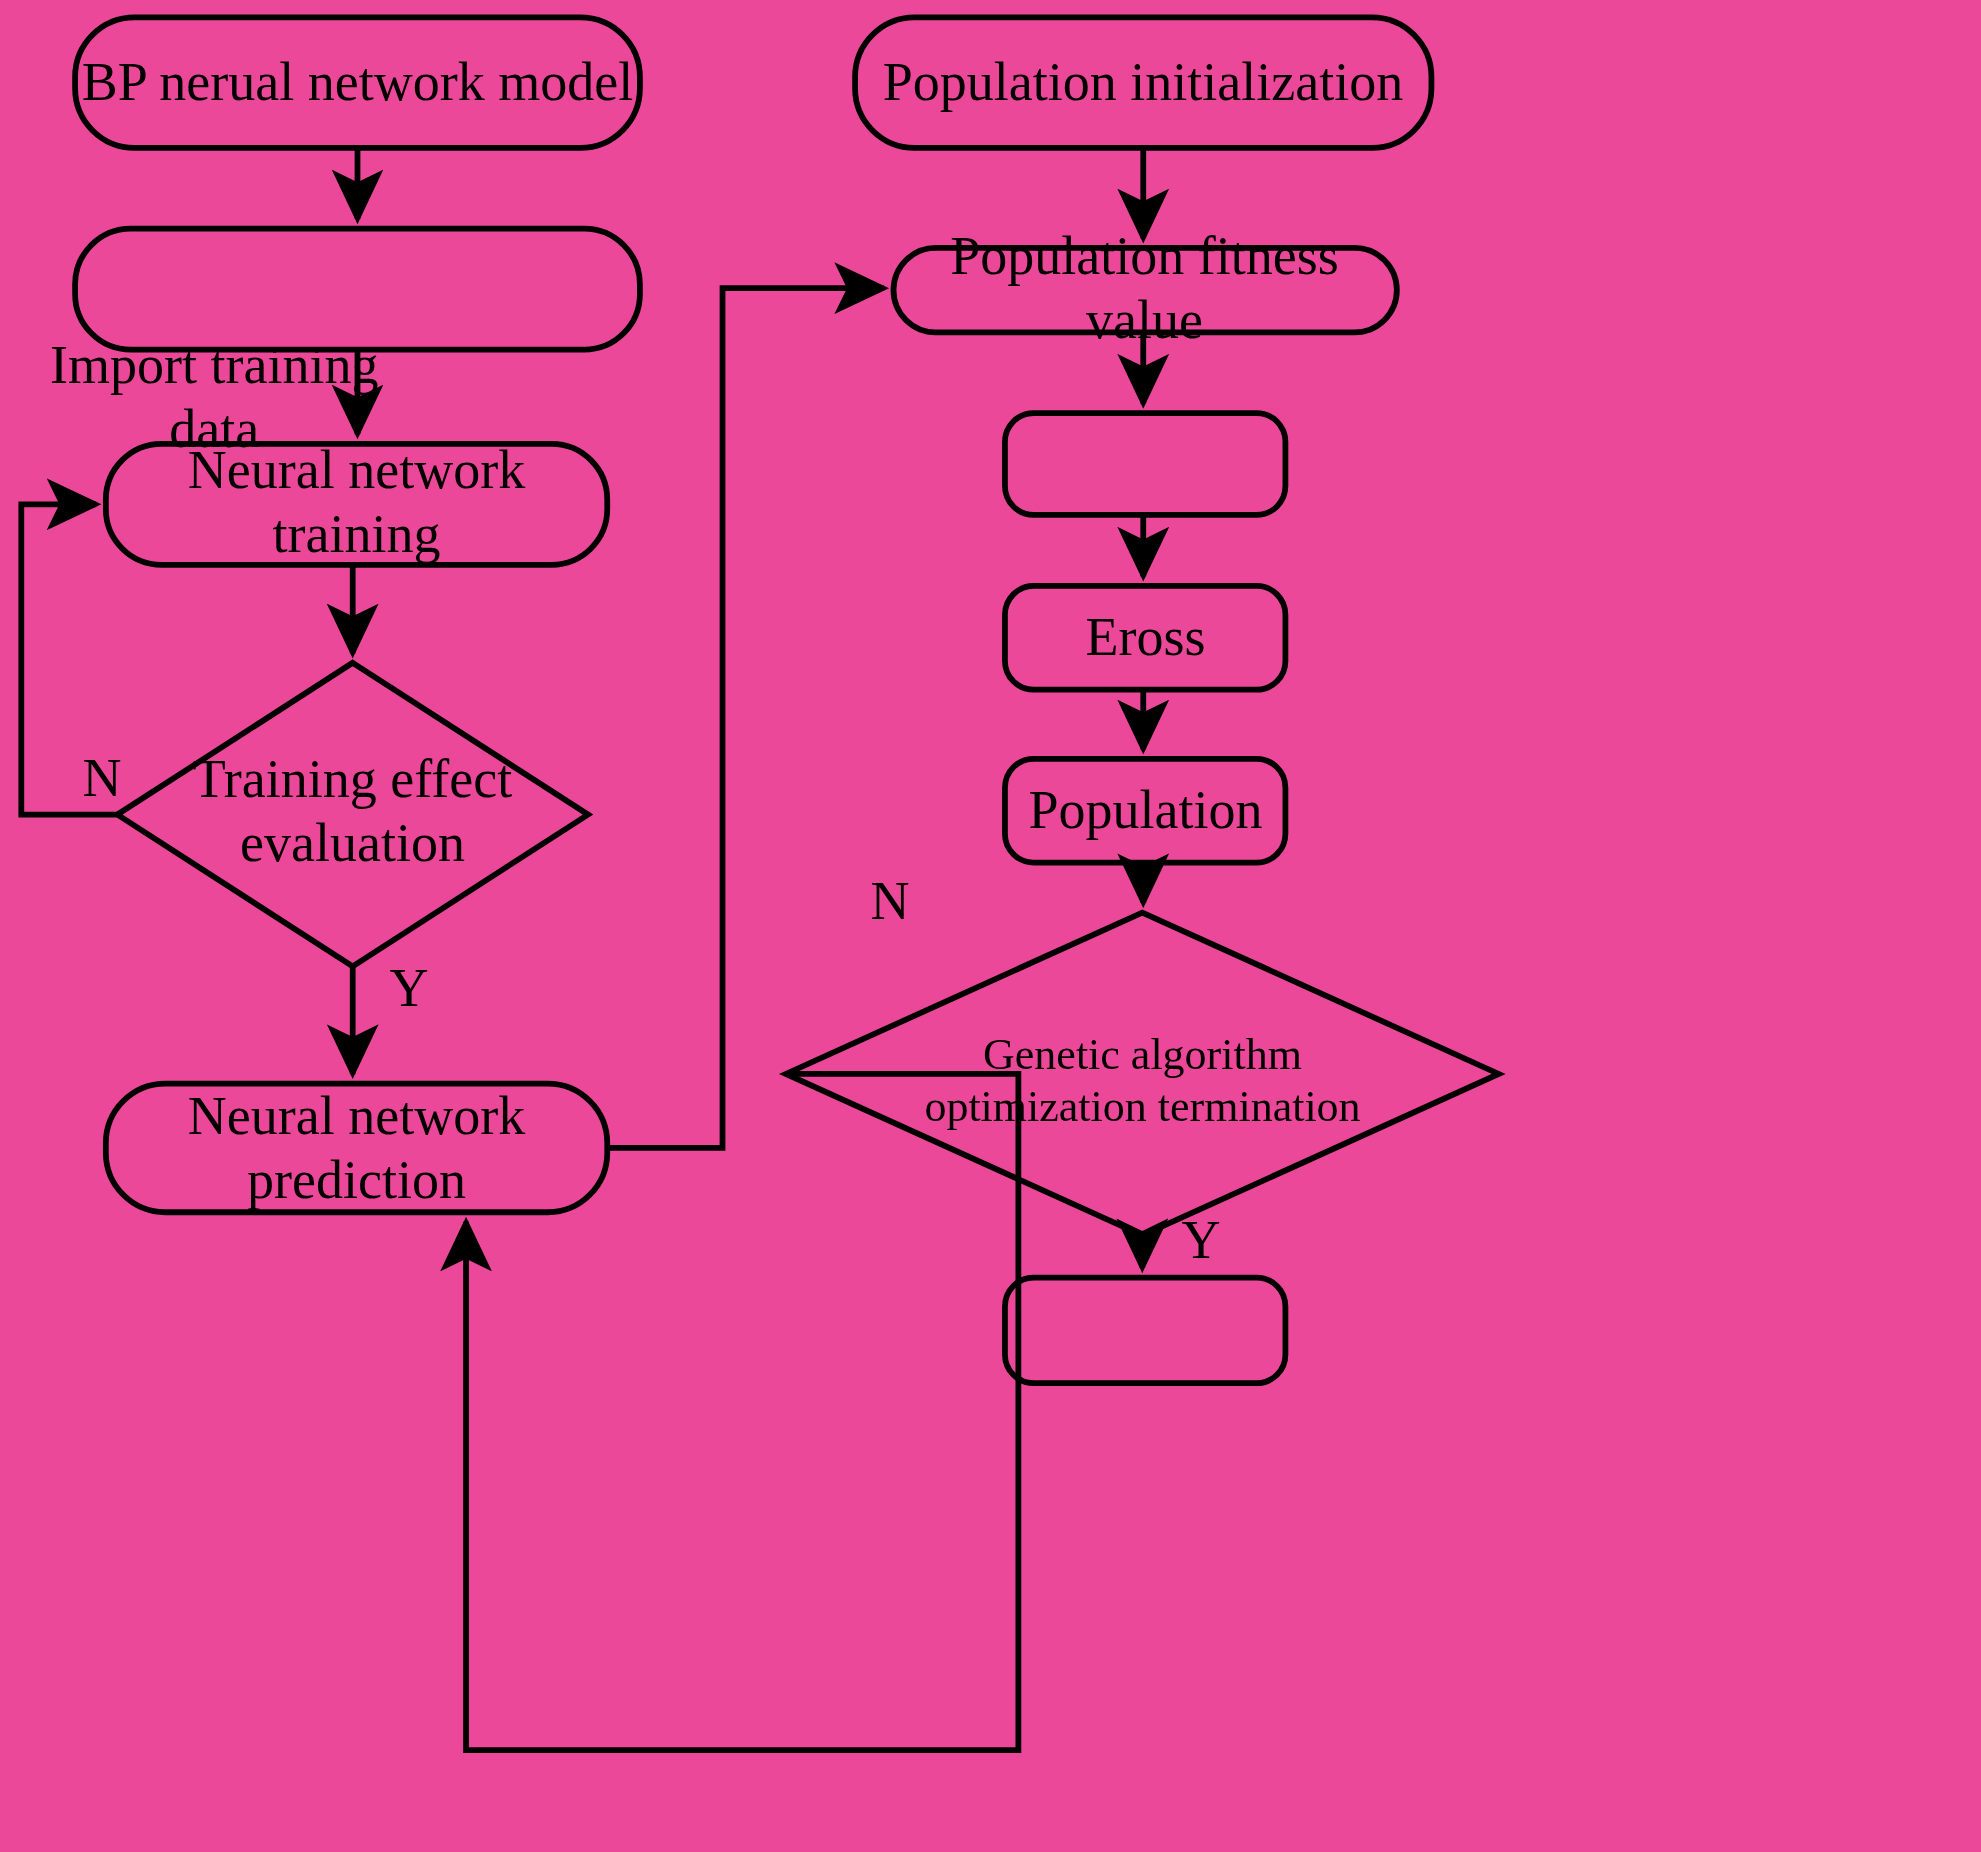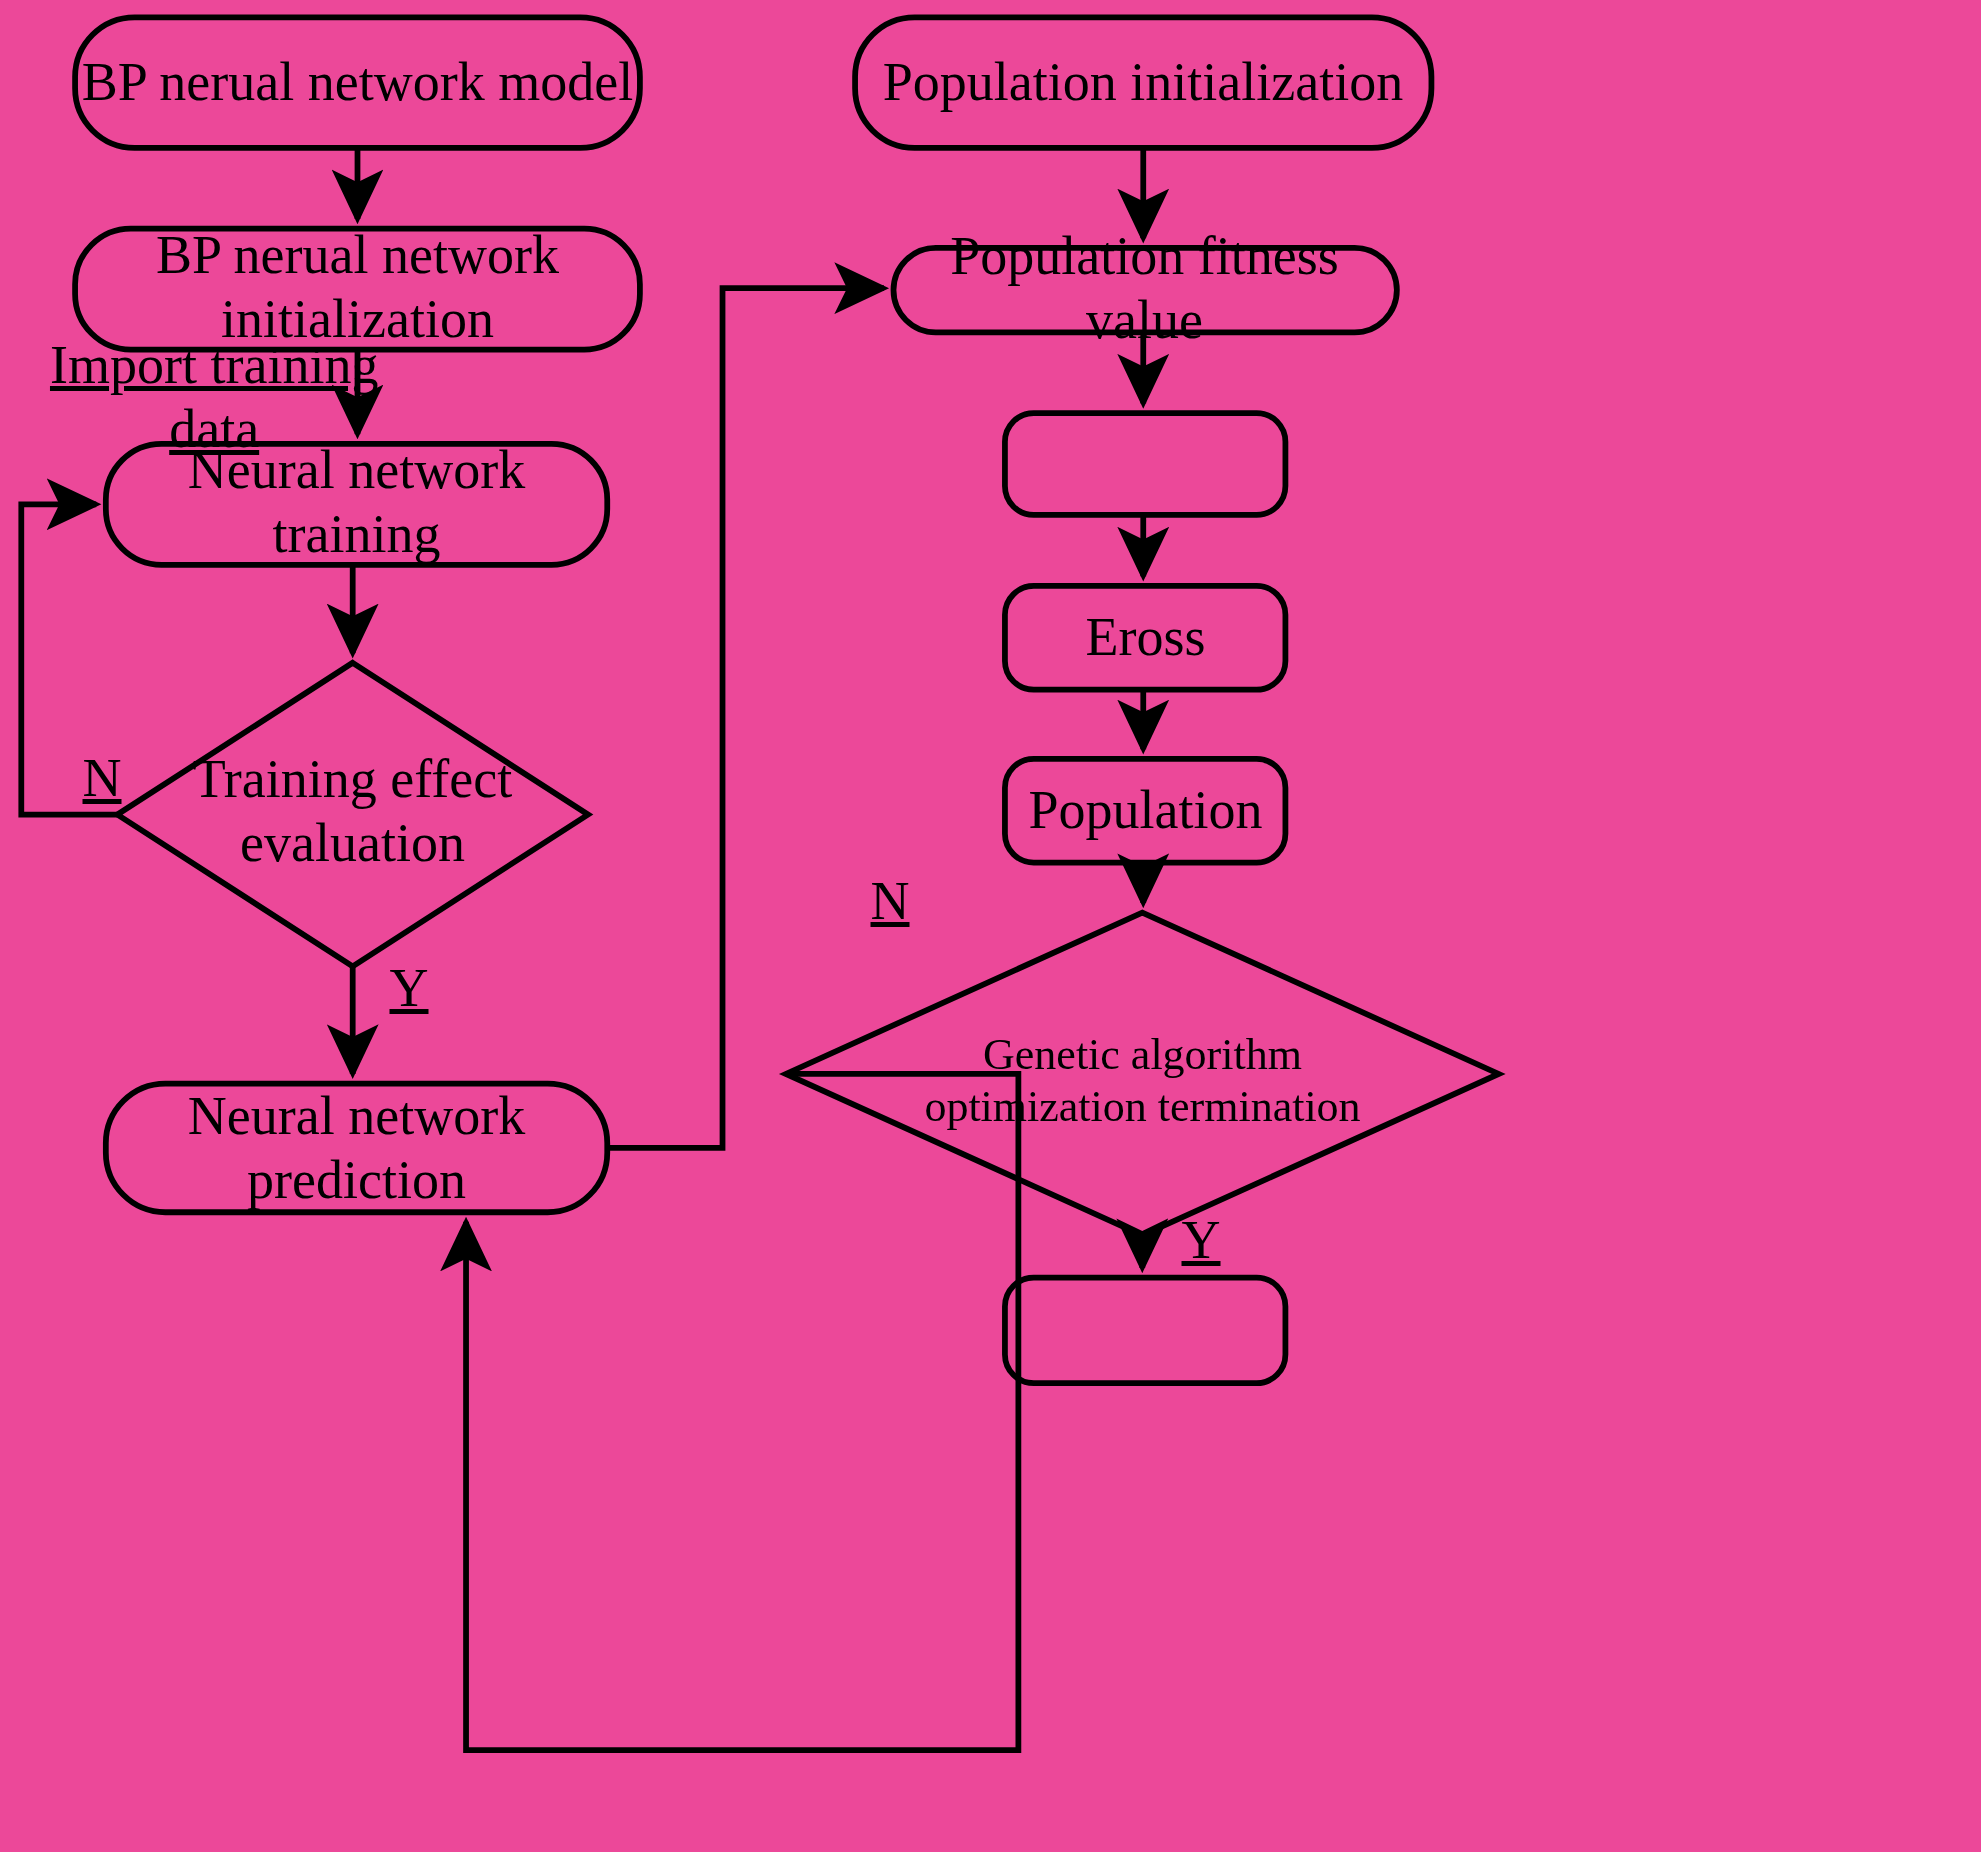--- a/index.html
+++ b/index.html
@@ -35,21 +35,20 @@
     line-height: 1.18;
     pointer-events: none;
     white-space: pre-line;
   }
   .edge-label {
     position: absolute;
     color: #000000;
     line-height: 1.18;
     text-align: center;
     white-space: pre-line;
-    text-decoration: underline;
   }
 </style>
 </head>
 <body>
 
 <div id="flowchart-root">
 
   <svg id="flow-svg" viewBox="0 0 2063 1928" xmlns="http://www.w3.org/2000/svg">
     <defs>
       <marker id="arrowhead" markerWidth="10" markerHeight="9" refX="8.6" refY="4.5" orient="auto" markerUnits="strokeWidth">
@@ -107,22 +106,20 @@
 
       <path d="M 818 1118 L 1060 1118 L 1060 1822 L 485 1822 L 485 1272" marker-end="url(#arrowhead)"></path>
 
       <path d="M 1189 1286 L 1189 1320" marker-end="url(#arrowhead)"></path>
 
     </g>
   </svg>
 
   <div class="node-text" style="left:75px; top:17.3px; width:565px; height:131px; font-size:54px;">BP nerual network model</div>
 
-  <div class="node-text" style="left:75px; top:225px; width:565px; height:125px; font-size:54px;">BP nerual network
-initialization</div>
 
   <div class="node-text" style="left:106px; top:440px; width:501px; height:125px; font-size:54px;">Neural network
 training</div>
 
   <div class="node-text" style="left:144px; top:730px; width:417px; height:163px; font-size:54px;">Training effect
 evaluation</div>
 
   <div class="node-text" style="left:106px; top:1084px; width:501px; height:129px; font-size:54px;">Neural network
 prediction</div>
 

